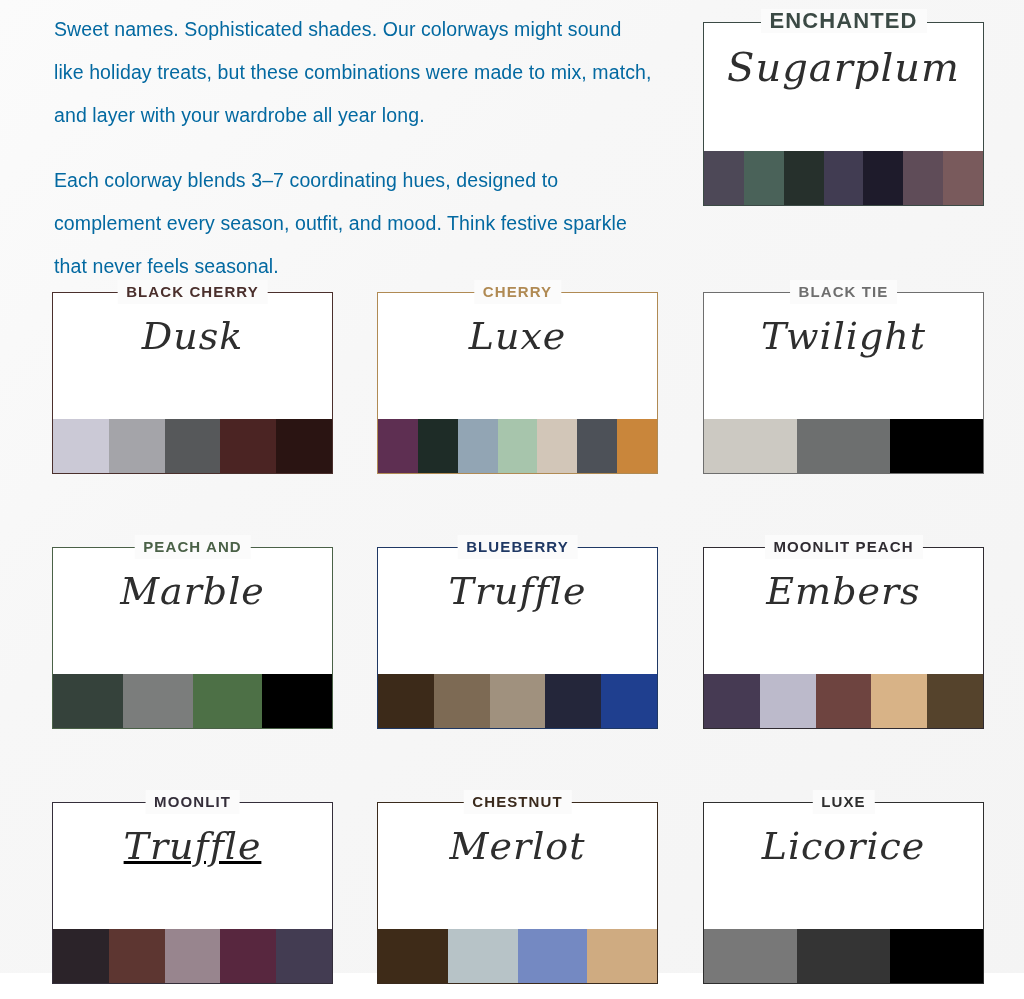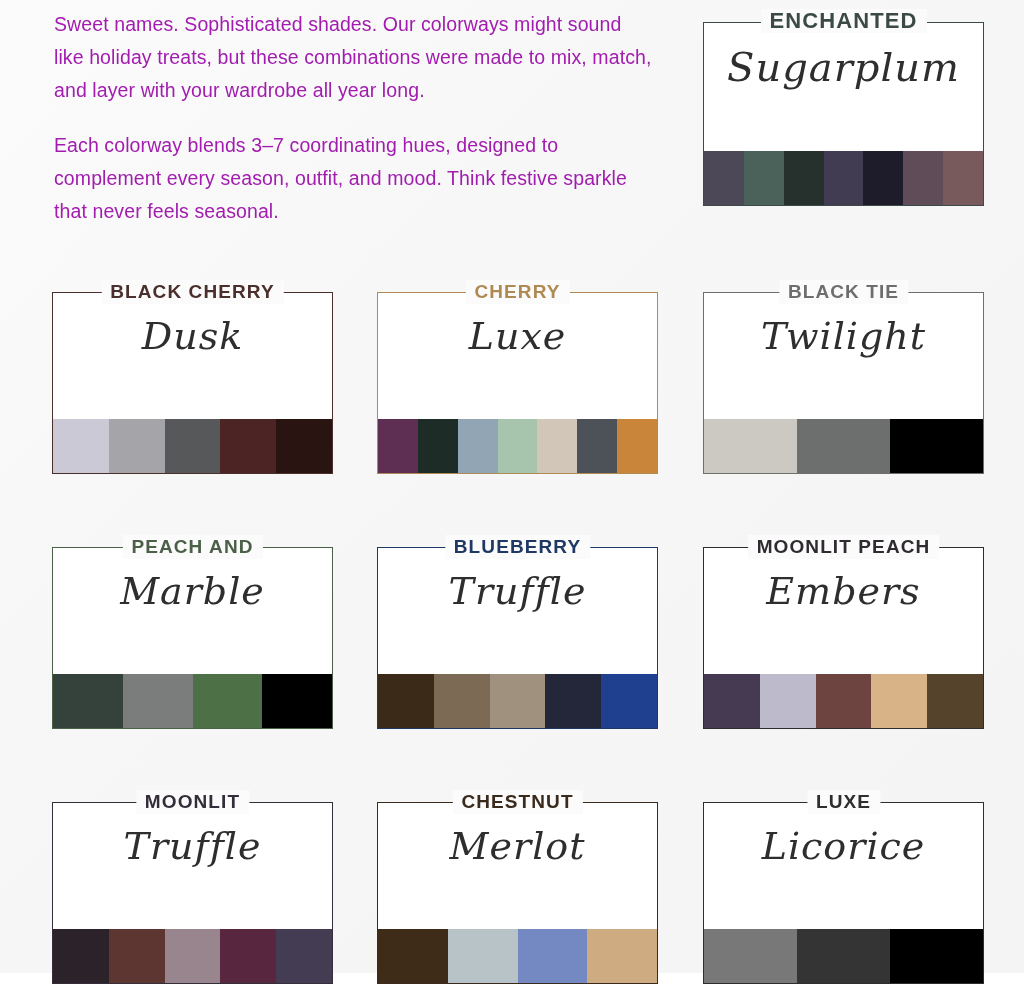--- a/index.html
+++ b/index.html
@@ -32,22 +32,22 @@
   .intro {
     position: absolute;
     left: 54px;
     top: 8px;
     width: 600px;
   }
   .intro p {
     margin: 0 0 22px 0;
     font-family: "Liberation Sans", sans-serif;
     font-size: 19.5px;
-    line-height: 33px;
-    color: #a21caf;
+    line-height: 43px;
+    color: #0369a1;
     letter-spacing: .1px;
     font-weight: 400;
   }
 
   
   .card {
     position: absolute;
     box-sizing: border-box;
   }
   .card-inner {
@@ -64,21 +64,21 @@
   
   .card-title {
     position: absolute;
     top: -13px;
     left: 50%;
     transform: translateX(-50%);
     background: #fbfbfb;
     padding: 0 9px;
     font-family: "Liberation Sans", sans-serif;
     font-weight: 700;
-    font-size: 19px;
+    font-size: 15px;
     letter-spacing: 1.1px;
     color: var(--accent, #4a4a4a);
     white-space: nowrap;
     line-height: 24px;
   }
   .card-script {
     flex: 0 0 auto;
     display: flex;
     align-items: center;
     justify-content: center;
@@ -108,21 +108,21 @@
   
   .grid-card { width: 281px; height: 182px; }
   .grid-card .card-script { height: 86px; font-size: 38px; }
 
   #card-black-cherry  { left: 52px;  top: 292px; }
   #card-harvest       { left: 377px; top: 292px; }
   #card-black-tie     { left: 703px; top: 292px; }
   #card-moss          { left: 52px;  top: 547px; }
   #card-blueberry     { left: 377px; top: 547px; }
   #card-orchid        { left: 703px; top: 547px; }
-  #card-moonlit       { left: 52px;  top: 802px; }
+  #card-moonlit       { left: 52px;  top: 802px; text-decoration: underline; }
   #card-chestnut      { left: 377px; top: 802px; }
   #card-luxe          { left: 703px; top: 802px; }
 </style>
 </head>
 <body>
 
 <div id="page"></div>
 
 <section class="intro">
   <p>Sweet names. Sophisticated shades. Our colorways might sound like holiday treats, but these combinations were made to mix, match, and layer with your wardrobe all year long.</p>

